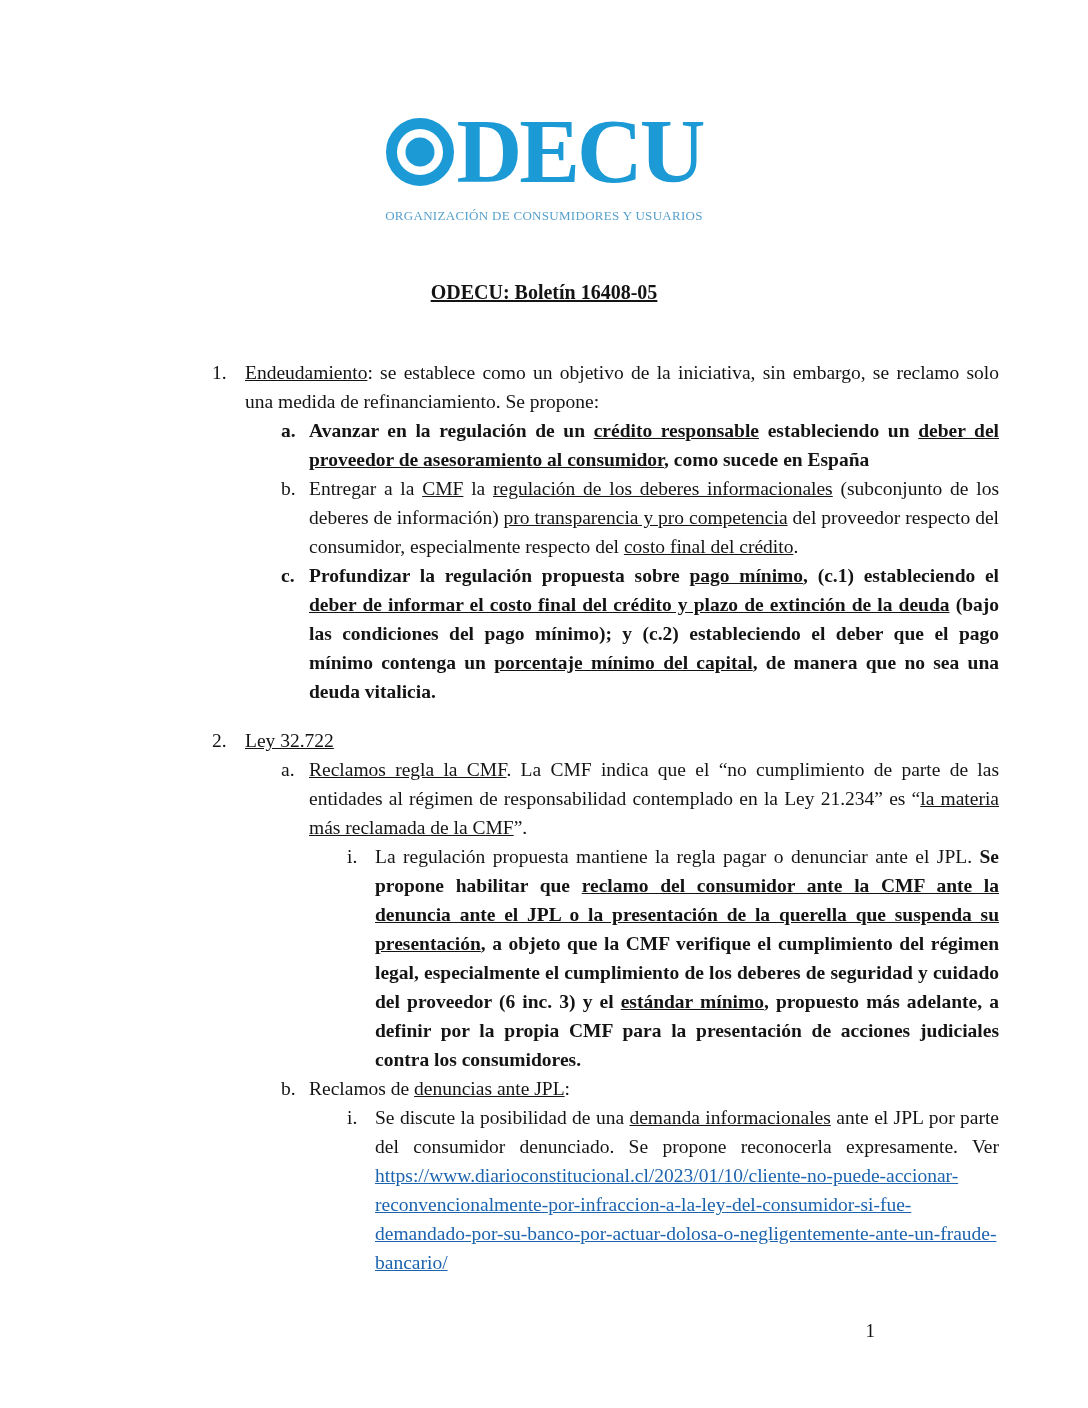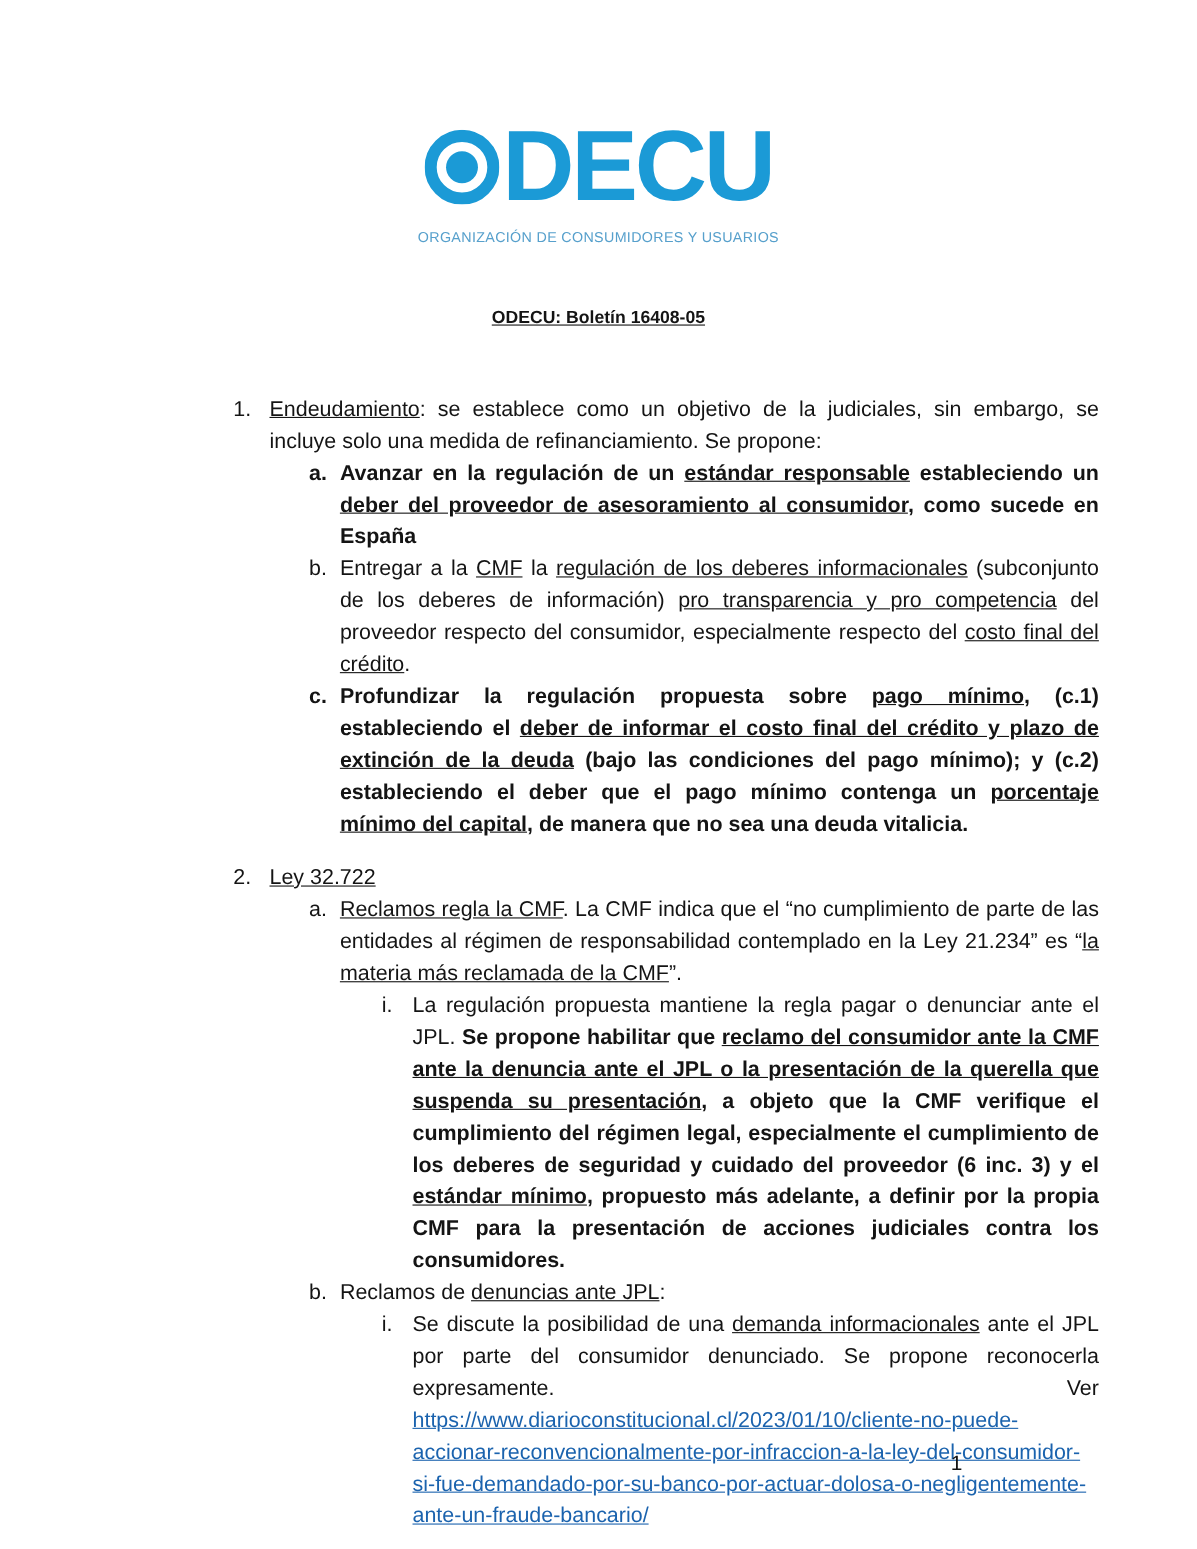--- a/index.html
+++ b/index.html
@@ -3,21 +3,21 @@
 <meta charset="utf-8">
 <style>
   * { margin: 0; padding: 0; box-sizing: border-box; }
   html, body { background: #ffffff; }
   .page {
     position: relative;
     width: 964px;
     height: 1408px;
     margin: 0 auto;
     background: #ffffff;
-    font-family: Liberation Sans, sans-serif;
+    font-family: Liberation Serif, serif;
     color: #141414;
     overflow: hidden;
   }
 
   
   .logo-block {
     position: absolute;
     top: 118px;
     left: 0;
     right: 0;
@@ -47,21 +47,21 @@
     white-space: nowrap;
   }
 
   
   .doc-title {
     position: absolute;
     top: 281px;
     left: 0;
     right: 0;
     text-align: center;
-    font-size: 16px;
+    font-size: 20px;
     font-weight: bold;
     text-decoration: underline;
   }
 
   
   .content {
     position: absolute;
     top: 358px;
     left: 150px;
     width: 787px;
@@ -112,22 +112,22 @@
         <circle cx="34" cy="34" r="14.5" fill="#1b9ad6" class="brand-dot"></circle>
       </svg>
       <span class="brand-text">DECU</span>
     </div>
     <div class="tagline">ORGANIZACIÓN DE CONSUMIDORES Y USUARIOS</div>
   </div>
 
   <div class="doc-title">ODECU: Boletín 16408-05</div>
 
   <div class="content">
-      <div class="li level1"><span class="marker">1.</span><span class="u">Endeudamiento</span><span>: se establece como un objetivo de la judiciales, sin embargo, se incluye solo una medida de refinanciamiento. Se propone:</span></div>
-      <div class="li level2 bold"><span class="marker">a.</span><span>Avanzar en la regulación de un </span><span class="u">estándar responsable</span><span> estableciendo un </span><span class="u">deber del proveedor de asesoramiento al consumidor</span><span>, como sucede en España</span></div>
+      <div class="li level1"><span class="marker">1.</span><span class="u">Endeudamiento</span><span>: se establece como un objetivo de la iniciativa, sin embargo, se reclamo solo una medida de refinanciamiento. Se propone:</span></div>
+      <div class="li level2 bold"><span class="marker">a.</span><span>Avanzar en la regulación de un </span><span class="u">crédito responsable</span><span> estableciendo un </span><span class="u">deber del proveedor de asesoramiento al consumidor</span><span>, como sucede en España</span></div>
       <div class="li level2"><span class="marker">b.</span><span>Entregar a la </span><span class="u">CMF</span><span> la </span><span class="u">regulación de los deberes informacionales</span><span> (subconjunto de los deberes de información) </span><span class="u">pro transparencia y pro competencia</span><span> del proveedor respecto del consumidor, especialmente respecto del </span><span class="u">costo final del crédito</span><span>.</span></div>
       <div class="li level2 bold"><span class="marker">c.</span><span>Profundizar la regulación propuesta sobre </span><span class="u">pago mínimo</span><span>, (c.1) estableciendo el </span><span class="u">deber de informar el costo final del crédito y plazo de extinción de la deuda</span><span> (bajo las condiciones del pago mínimo); y (c.2) estableciendo el deber que el pago mínimo contenga un </span><span class="u">porcentaje mínimo del capital</span><span>, de manera que no sea una deuda vitalicia.</span></div>
       <div class="li level1 gap-before"><span class="marker">2.</span><span class="u">Ley 32.722</span></div>
       <div class="li level2"><span class="marker">a.</span><span class="u">Reclamos regla la CMF</span><span>. La CMF indica que el “no cumplimiento de parte de las entidades al régimen de responsabilidad contemplado en la Ley 21.234” es “</span><span class="u">la materia más reclamada de la CMF</span><span>”.</span></div>
       <div class="li level3"><span class="marker">i.</span><span>La regulación propuesta mantiene la regla pagar o denunciar ante el JPL. </span><span class="b">Se propone habilitar que </span><span class="b u">reclamo del consumidor ante la CMF ante la denuncia ante el JPL o la presentación de la querella que suspenda su presentación</span><span class="b">, a objeto que la CMF verifique el cumplimiento del régimen legal, especialmente el cumplimiento de los deberes de seguridad y cuidado del proveedor (6 inc. 3) y el </span><span class="b u">estándar mínimo</span><span class="b">, propuesto más adelante, a definir por la propia CMF para la presentación de acciones judiciales contra los consumidores.</span></div>
       <div class="li level2"><span class="marker">b.</span><span>Reclamos de </span><span class="u">denuncias ante JPL</span><span>:</span></div>
       <div class="li level3 justify-last"><span class="marker">i.</span><span>Se discute la posibilidad de una </span><span class="u">demanda informacionales</span><span> ante el JPL por parte del consumidor denunciado. Se propone reconocerla expresamente. Ver</span></div>
       <div class="li level3 url-block"><a class="link" href="#">https://www.diarioconstitucional.cl/2023/01/10/cliente-no-puede-accionar-reconvencionalmente-por-infraccion-a-la-ley-del-consumidor-si-fue-demandado-por-su-banco-por-actuar-dolosa-o-negligentemente-ante-un-fraude-bancario/</a></div>
     </div>
 

